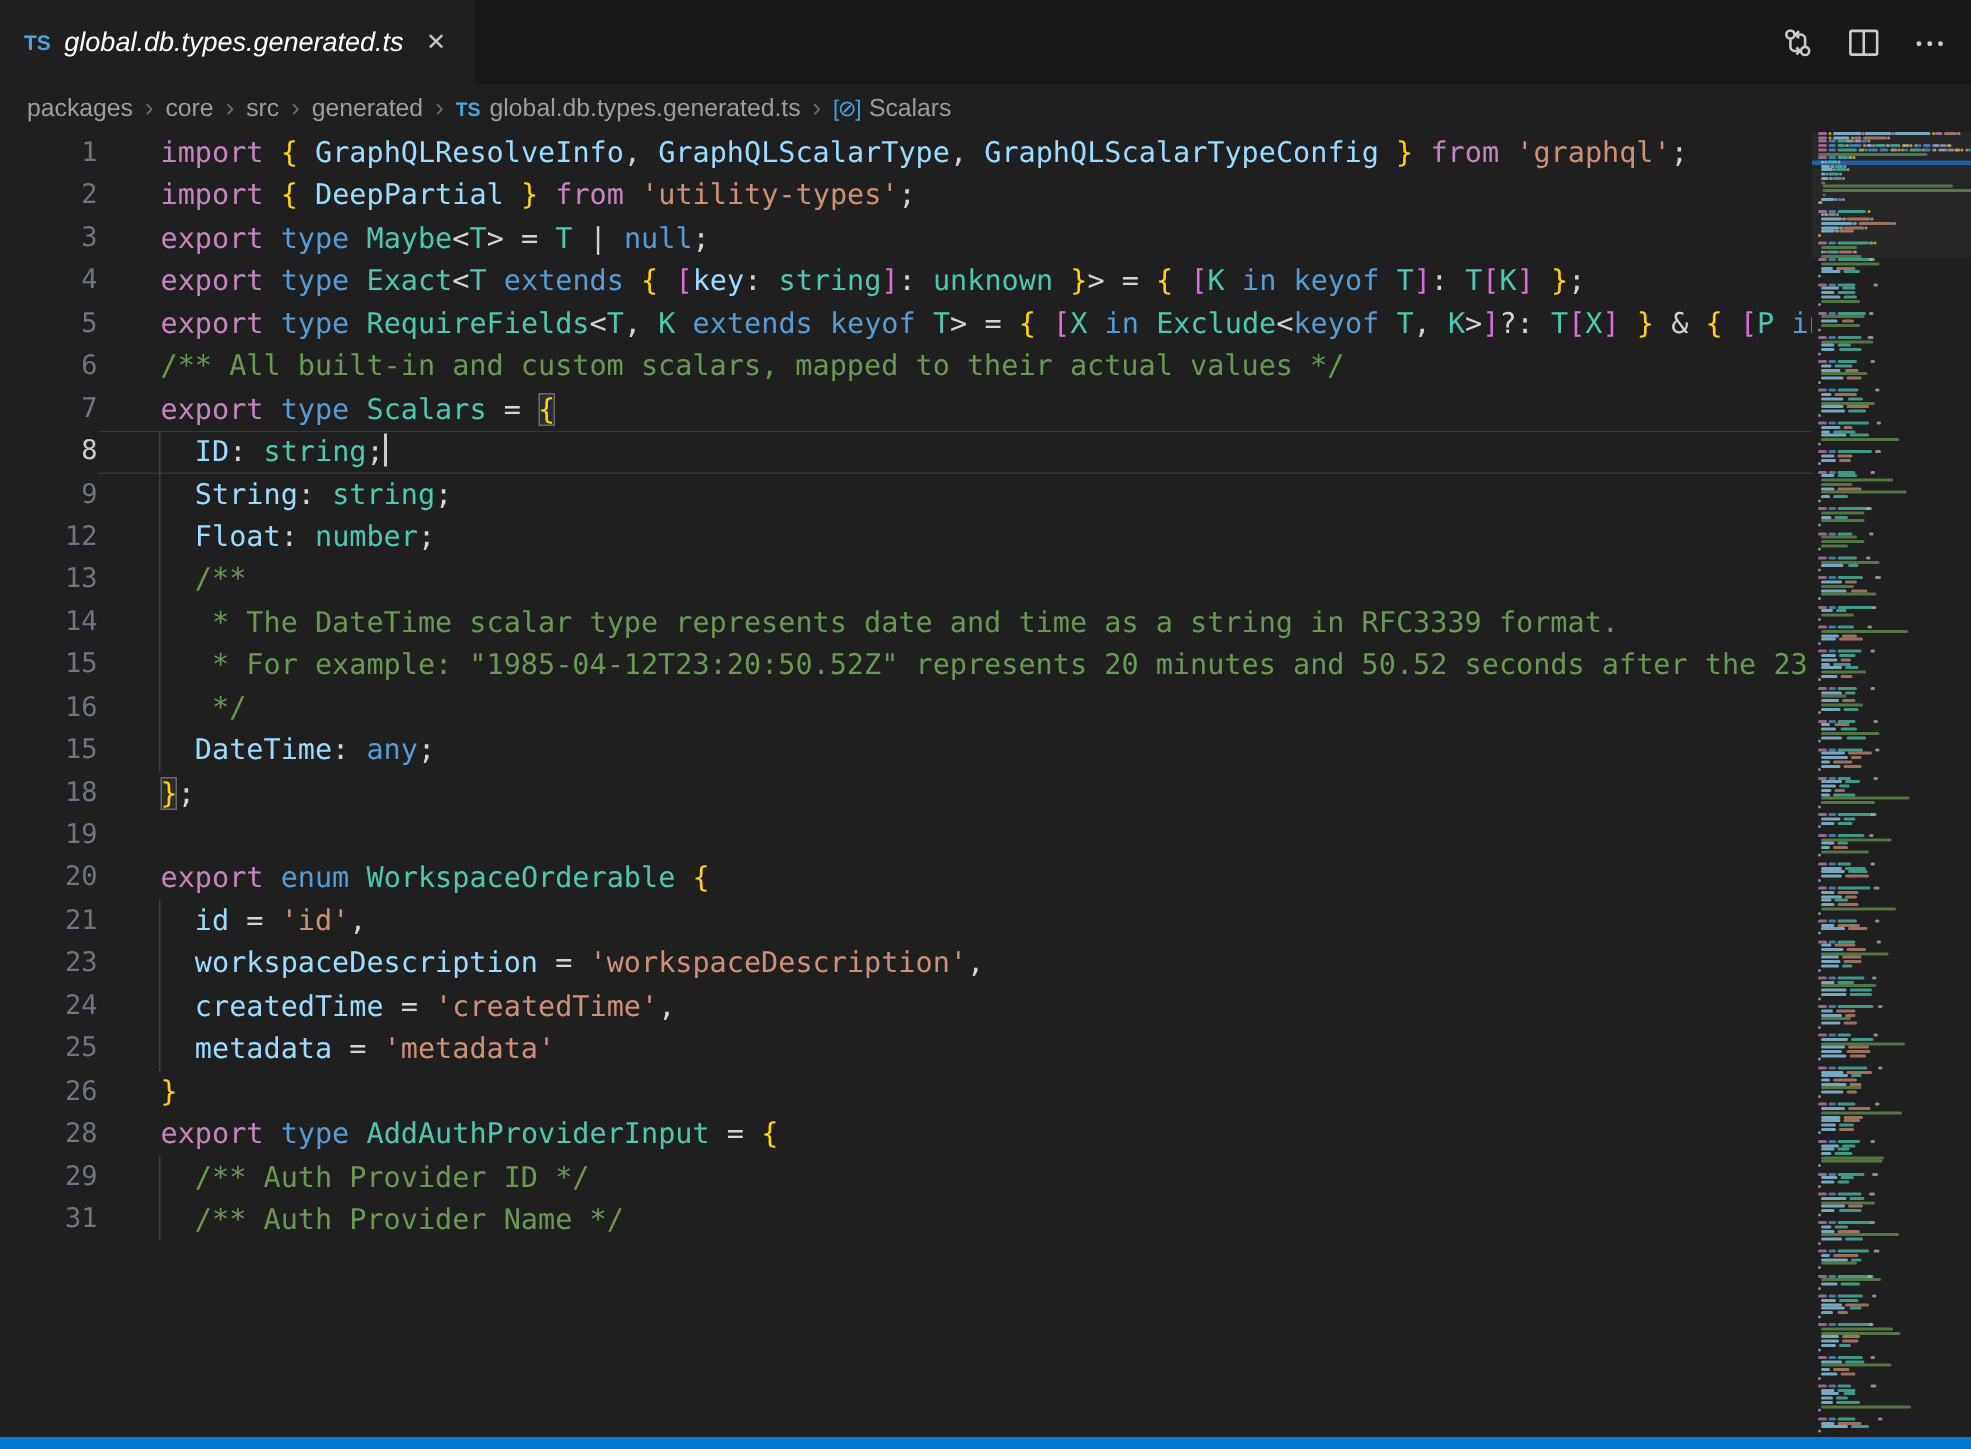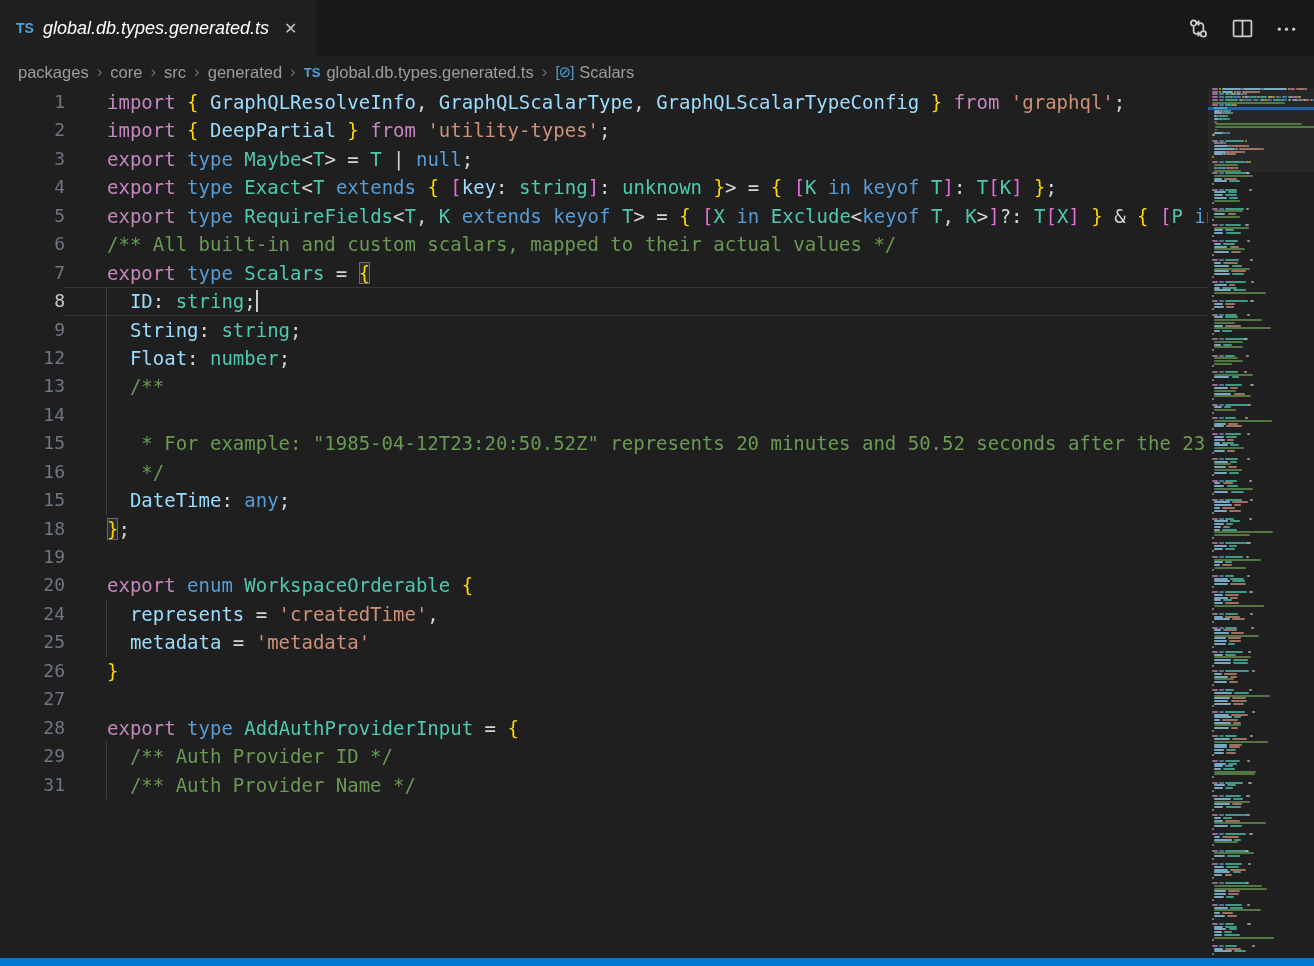--- a/index.html
+++ b/index.html
@@ -147,21 +147,21 @@
       <div class="line">
         <div class="num">12</div>
         <div class="codewrap"><span class="guide"></span><span class="p">  </span><span class="v">Float</span><span class="p">: </span><span class="n">number</span><span class="p">;</span></div>
       </div>
       <div class="line">
         <div class="num">13</div>
         <div class="codewrap"><span class="guide"></span><span class="p">  </span><span class="c">/**</span></div>
       </div>
       <div class="line">
         <div class="num">14</div>
-        <div class="codewrap"><span class="guide"></span><span class="p">   </span></div>
+        <div class="codewrap"><span class="guide"></span><span class="p">   </span><span class="c">* The DateTime scalar type represents date and time as a string in RFC3339 format.</span></div>
       </div>
       <div class="line">
         <div class="num">15</div>
         <div class="codewrap"><span class="guide"></span><span class="p">   </span><span class="c">* For example: "1985-04-12T23:20:50.52Z" represents 20 minutes and 50.52 seconds after the 23rd hour of April 12th, 1985 in UTC.</span></div>
       </div>
       <div class="line">
         <div class="num">16</div>
         <div class="codewrap"><span class="guide"></span><span class="p">   </span><span class="c">*/</span></div>
       </div>
       <div class="line">
@@ -174,34 +174,38 @@
       </div>
       <div class="line">
         <div class="num">19</div>
         <div class="codewrap"></div>
       </div>
       <div class="line">
         <div class="num">20</div>
         <div class="codewrap"><span class="k">export</span><span class="p"> </span><span class="t">enum</span><span class="p"> </span><span class="n">WorkspaceOrderable</span><span class="p"> </span><span class="b1">{</span></div>
       </div>
       <div class="line">
+        <div class="num">21</div>
+        <div class="codewrap"><span class="guide"></span><span class="p">  </span><span class="v">id</span><span class="p"> = </span><span class="s">'id'</span><span class="p">,</span></div>
+      </div>
+      <div class="line">
+        <div class="num">23</div>
+        <div class="codewrap"><span class="guide"></span><span class="p">  </span><span class="v">workspaceDescription</span><span class="p"> = </span><span class="s">'workspaceDescription'</span><span class="p">,</span></div>
+      </div>
+      <div class="line">
         <div class="num">24</div>
-        <div class="codewrap"><span class="guide"></span><span class="p">  </span><span class="v">represents</span><span class="p"> = </span><span class="s">'createdTime'</span><span class="p">,</span></div>
+        <div class="codewrap"><span class="guide"></span><span class="p">  </span><span class="v">createdTime</span><span class="p"> = </span><span class="s">'createdTime'</span><span class="p">,</span></div>
       </div>
       <div class="line">
         <div class="num">25</div>
         <div class="codewrap"><span class="guide"></span><span class="p">  </span><span class="v">metadata</span><span class="p"> = </span><span class="s">'metadata'</span></div>
       </div>
       <div class="line">
         <div class="num">26</div>
         <div class="codewrap"><span class="b1">}</span></div>
-      </div>
-      <div class="line">
-        <div class="num">27</div>
-        <div class="codewrap"></div>
       </div>
       <div class="line">
         <div class="num">28</div>
         <div class="codewrap"><span class="k">export</span><span class="p"> </span><span class="t">type</span><span class="p"> </span><span class="n">AddAuthProviderInput</span><span class="p"> = </span><span class="b1">{</span></div>
       </div>
       <div class="line">
         <div class="num">29</div>
         <div class="codewrap"><span class="guide"></span><span class="p">  </span><span class="c">/** Auth Provider ID */</span></div>
       </div>
       <div class="line">

